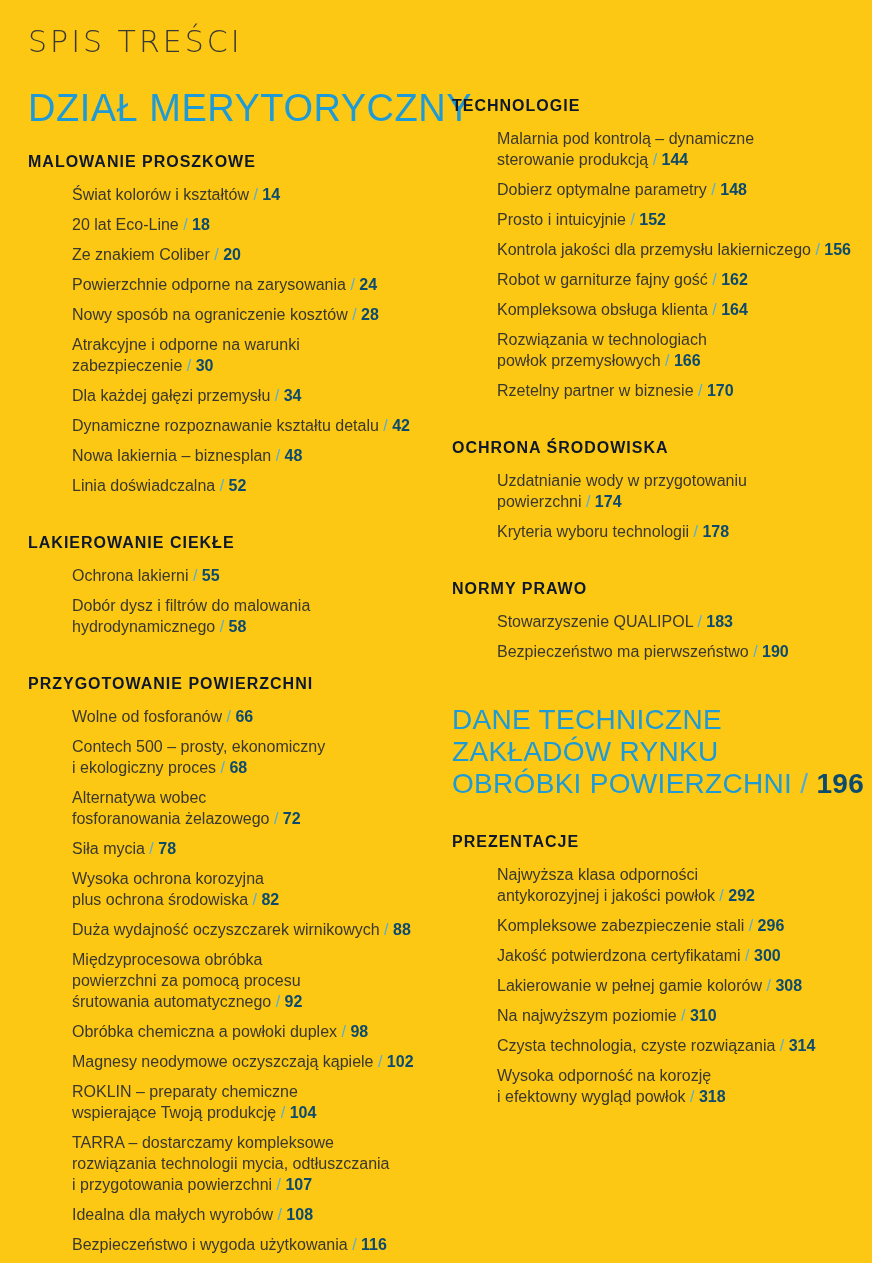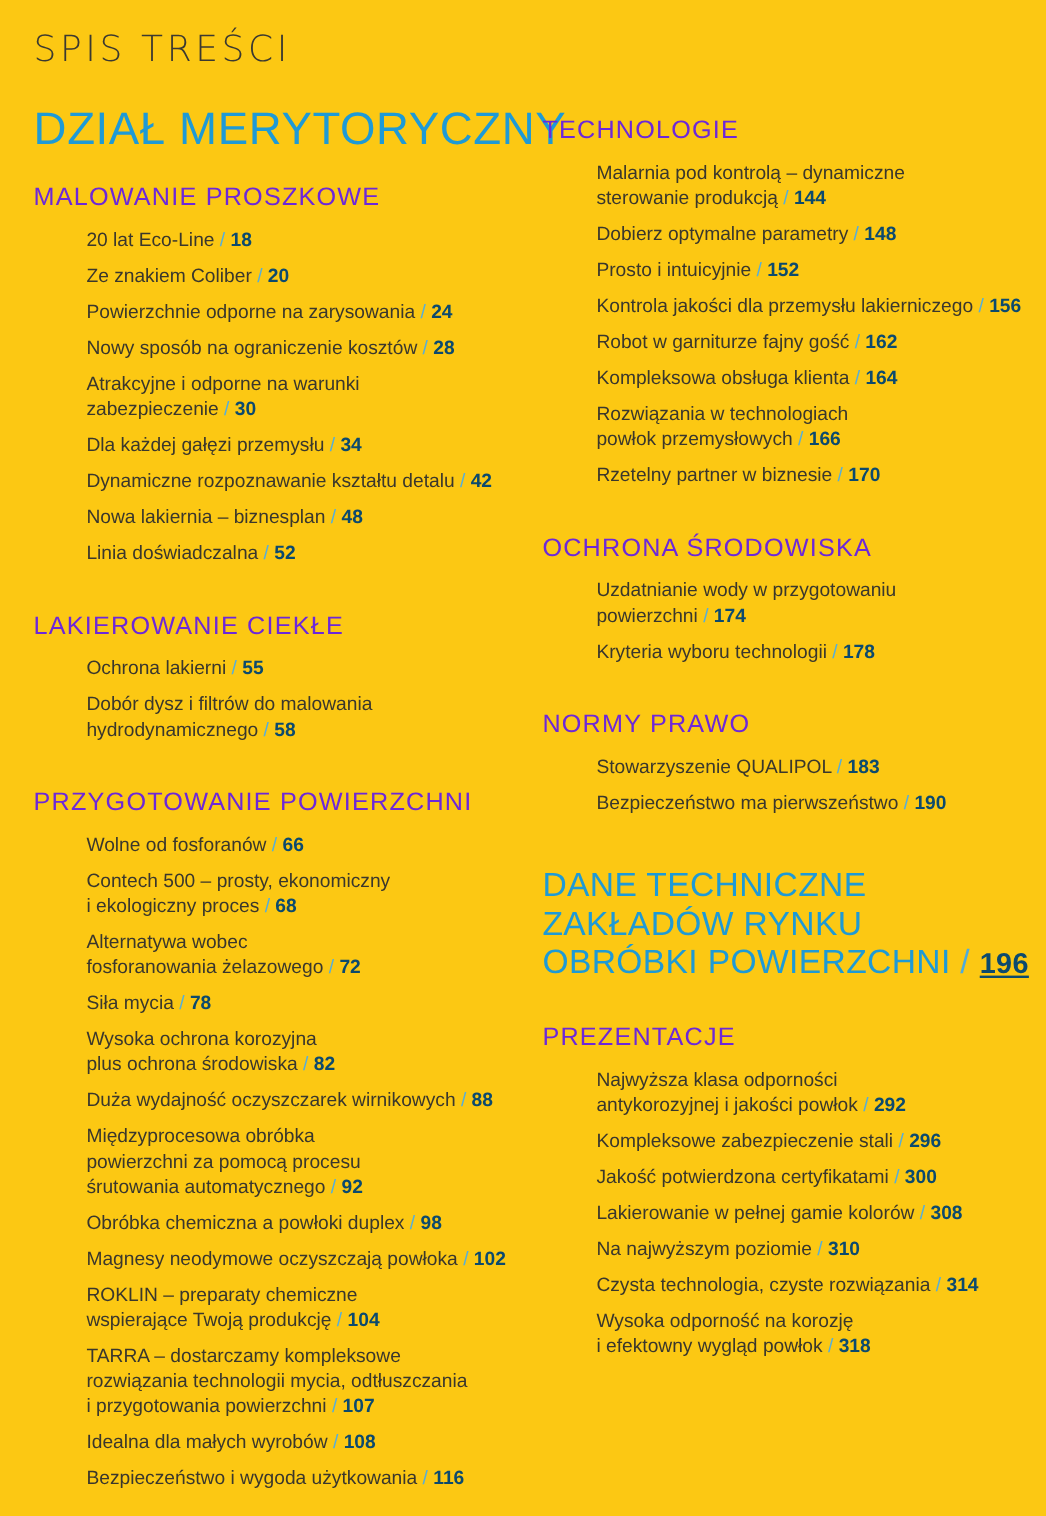--- a/index.html
+++ b/index.html
@@ -35,24 +35,24 @@
     line-height: 1.1;
     white-space: nowrap;
   }
 
   .sec { margin-top: 38px; }
   .col-left > .sec:first-child,
   .col-right > .sec:first-child { margin-top: 0; }
   .column-title + .sec { margin-top: 24px; }
 
   .sec-h {
-    font-size: 21px;
-    font-weight: 400;
+    font-size: 16px;
+    font-weight: 700;
     letter-spacing: 1px;
-    color: #6d28d9;
+    color: #0f172a;
     margin: 0 0 13px 0;
     white-space: nowrap;
   }
 
   .item {
     font-size: 16px;
     line-height: 21px;
     margin-bottom: 9px;
     padding-left: 44px;
     white-space: nowrap;
@@ -66,33 +66,34 @@
   .feature {
     font-size: 28px;
     line-height: 32px;
     font-weight: 300;
     letter-spacing: 0.3px;
     color: #1E9AD6;
     margin-top: 42px;
     white-space: nowrap;
   }
   .feature .sl { font-weight: 300; color: #4FABDC; }
-  .feature .pg { font-weight: 700; font-size: 24px; text-decoration: underline; }
+  .feature .pg { font-weight: 700; font-size: 28px; }
   .feature + .sec { margin-top: 33px; }
 </style>
 </head>
 <body>
 
 <div class="page">
   <h1 class="main-title">SPIS TREŚCI</h1>
   <div class="columns">
       <div class="col-left">
         <div class="column-title">DZIAŁ MERYTORYCZNY</div>
         <div class="sec">
           <div class="sec-h">MALOWANIE PROSZKOWE</div>
+          <div class="item"><span>Świat kolorów i kształtów</span> <span class="sl">/</span> <span class="pg">14</span></div>
           <div class="item"><span>20 lat Eco-Line</span> <span class="sl">/</span> <span class="pg">18</span></div>
           <div class="item"><span>Ze znakiem Coliber</span> <span class="sl">/</span> <span class="pg">20</span></div>
           <div class="item"><span>Powierzchnie odporne na zarysowania</span> <span class="sl">/</span> <span class="pg">24</span></div>
           <div class="item"><span>Nowy sposób na ograniczenie kosztów</span> <span class="sl">/</span> <span class="pg">28</span></div>
           <div class="item"><span>Atrakcyjne i odporne na warunki</span><br><span>zabezpieczenie</span> <span class="sl">/</span> <span class="pg">30</span></div>
           <div class="item"><span>Dla każdej gałęzi przemysłu</span> <span class="sl">/</span> <span class="pg">34</span></div>
           <div class="item"><span>Dynamiczne rozpoznawanie kształtu detalu</span> <span class="sl">/</span> <span class="pg">42</span></div>
           <div class="item"><span>Nowa lakiernia – biznesplan</span> <span class="sl">/</span> <span class="pg">48</span></div>
           <div class="item"><span>Linia doświadczalna</span> <span class="sl">/</span> <span class="pg">52</span></div>
         </div>
@@ -104,21 +105,21 @@
         <div class="sec">
           <div class="sec-h">PRZYGOTOWANIE POWIERZCHNI</div>
           <div class="item"><span>Wolne od fosforanów</span> <span class="sl">/</span> <span class="pg">66</span></div>
           <div class="item"><span>Contech 500 – prosty, ekonomiczny</span><br><span>i ekologiczny proces</span> <span class="sl">/</span> <span class="pg">68</span></div>
           <div class="item"><span>Alternatywa wobec</span><br><span>fosforanowania żelazowego</span> <span class="sl">/</span> <span class="pg">72</span></div>
           <div class="item"><span>Siła mycia</span> <span class="sl">/</span> <span class="pg">78</span></div>
           <div class="item"><span>Wysoka ochrona korozyjna</span><br><span>plus ochrona środowiska</span> <span class="sl">/</span> <span class="pg">82</span></div>
           <div class="item"><span>Duża wydajność oczyszczarek wirnikowych</span> <span class="sl">/</span> <span class="pg">88</span></div>
           <div class="item"><span>Międzyprocesowa obróbka</span><br><span>powierzchni za pomocą procesu</span><br><span>śrutowania automatycznego</span> <span class="sl">/</span> <span class="pg">92</span></div>
           <div class="item"><span>Obróbka chemiczna a powłoki duplex</span> <span class="sl">/</span> <span class="pg">98</span></div>
-          <div class="item"><span>Magnesy neodymowe oczyszczają powłoka</span> <span class="sl">/</span> <span class="pg">102</span></div>
+          <div class="item"><span>Magnesy neodymowe oczyszczają kąpiele</span> <span class="sl">/</span> <span class="pg">102</span></div>
           <div class="item"><span>ROKLIN – preparaty chemiczne</span><br><span>wspierające Twoją produkcję</span> <span class="sl">/</span> <span class="pg">104</span></div>
           <div class="item"><span>TARRA – dostarczamy kompleksowe</span><br><span>rozwiązania technologii mycia, odtłuszczania</span><br><span>i przygotowania powierzchni</span> <span class="sl">/</span> <span class="pg">107</span></div>
           <div class="item"><span>Idealna dla małych wyrobów</span> <span class="sl">/</span> <span class="pg">108</span></div>
           <div class="item"><span>Bezpieczeństwo i wygoda użytkowania</span> <span class="sl">/</span> <span class="pg">116</span></div>
         </div>
       </div>
       <div class="col-right">
         <div class="sec">
           <div class="sec-h">TECHNOLOGIE</div>
           <div class="item"><span>Malarnia pod kontrolą – dynamiczne</span><br><span>sterowanie produkcją</span> <span class="sl">/</span> <span class="pg">144</span></div>

